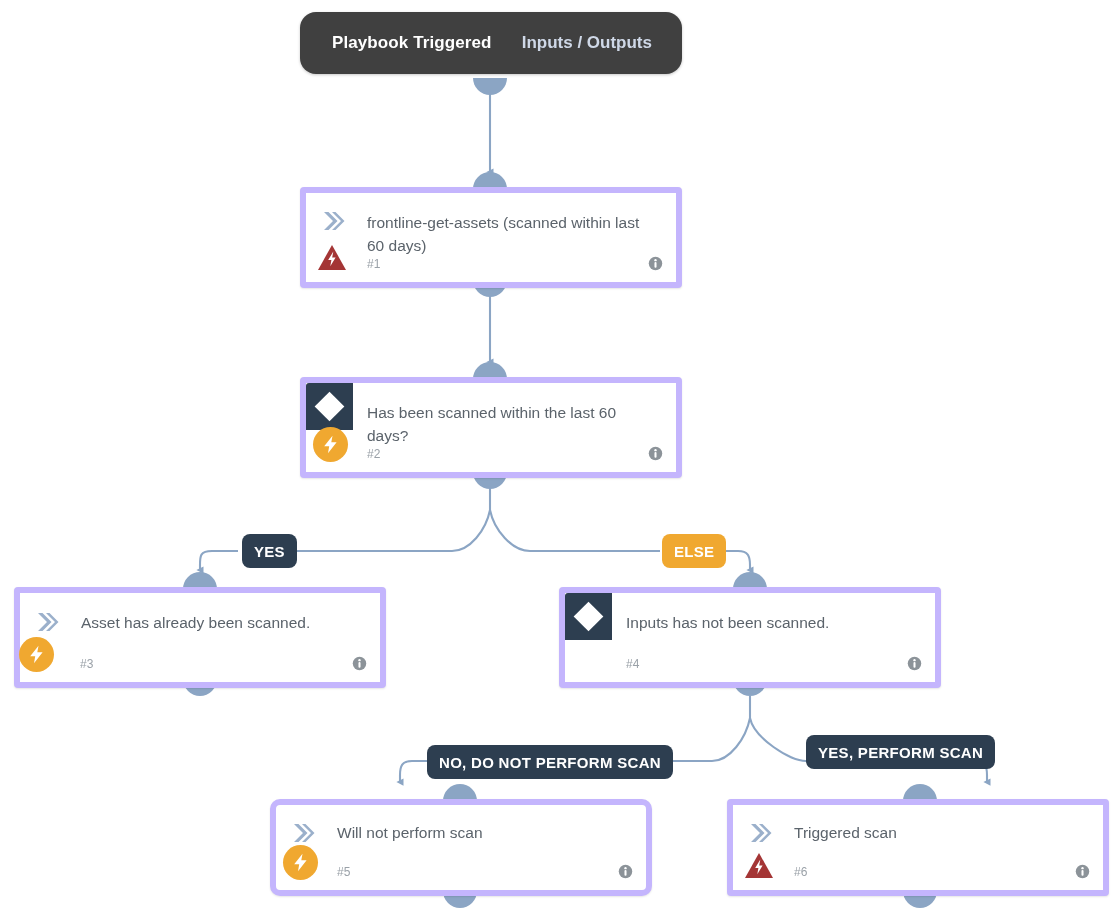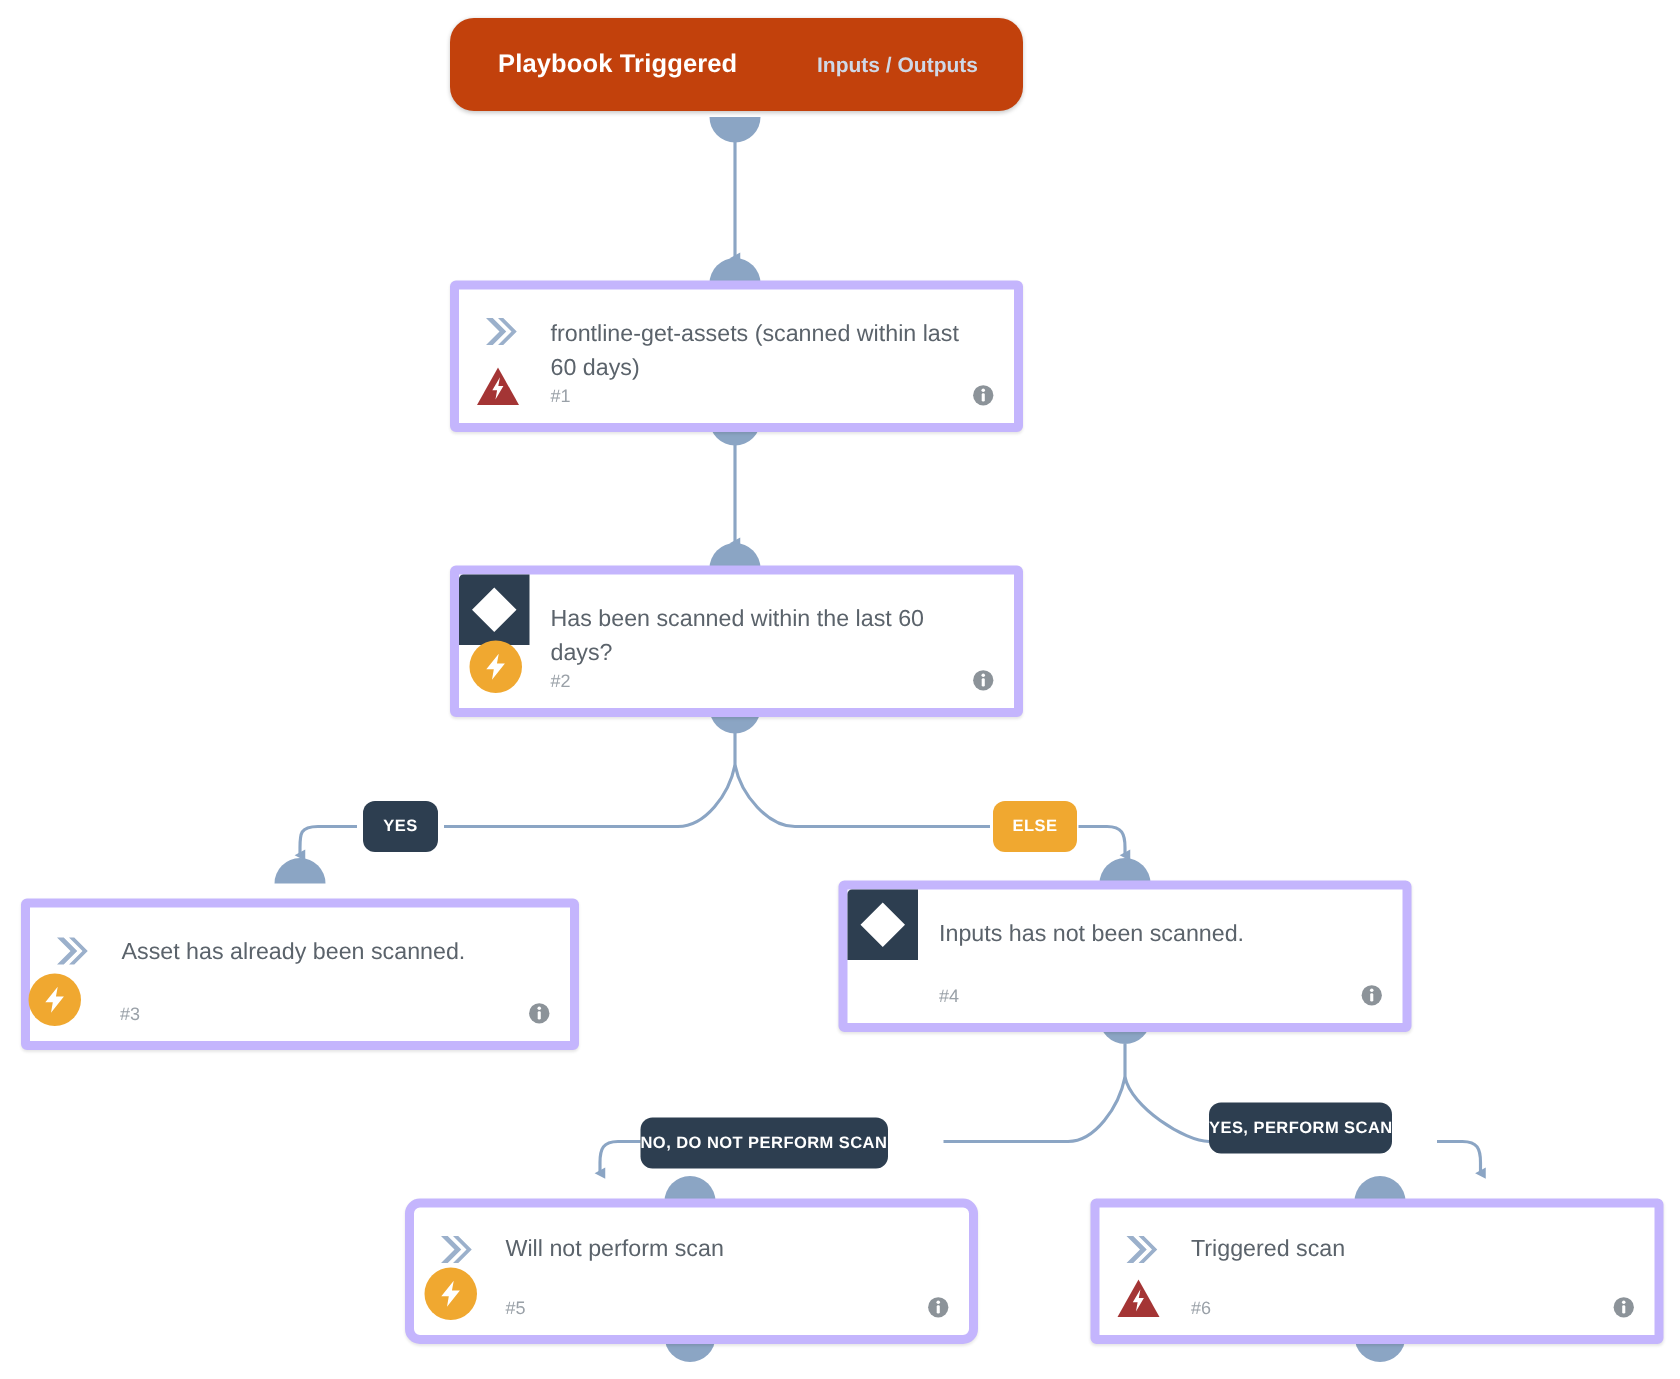--- a/index.html
+++ b/index.html
@@ -22,35 +22,35 @@
     width: 1120px; height: 919px;
     pointer-events: none;
   }
 
   
   .trigger {
     position: absolute;
     display: flex;
     align-items: center;
     justify-content: space-between;
-    background: #c2410c;
+    background: #404040;
     border-radius: 16px;
     box-shadow: 0 1px 3px rgba(0,0,0,0.22);
     padding: 0 30px 0 32px;
   }
   .trigger-title {
     color: #ffffff;
     font-size: 17px;
     font-weight: 600;
     letter-spacing: .1px;
     white-space: nowrap;
   }
   .trigger-io {
     color: #cfd8e7;
-    font-size: 14px;
+    font-size: 17px;
     font-weight: 600;
     white-space: nowrap;
     margin-left: 16px;
   }
 
   
   .card {
     position: absolute;
     background: #ffffff;
     border: 6px solid #c4b5fd;
@@ -123,25 +123,25 @@
   }
 
   
   .branch-label {
     position: absolute;
     display: flex;
     align-items: center;
     justify-content: center;
     border-radius: 8px;
     color: #ffffff;
-    font-size: 11px;
+    font-size: 15px;
     font-weight: 700;
     letter-spacing: .3px;
     white-space: nowrap;
-    padding: 0 0;
+    padding: 0 12px;
     height: 34px;
   }
   .branch-dark { background: #2d3e50; }
   .branch-orange { background: #F0A830; text-align: center; }
 
   
   .port {
     position: absolute;
     width: 34px; height: 17px;
     background: #8ba5c4;
@@ -238,21 +238,21 @@
       <circle cx="8" cy="8" r="7.2" fill="#8c9399"></circle>
       <circle cx="8" cy="4.4" r="1.25" fill="#ffffff"></circle>
       <rect x="6.9" y="6.5" width="2.2" height="6" rx="1" fill="#ffffff"></rect>
     </svg>
   </div>
 
   <div class="branch-label branch-dark" style="left:242px; top:534px; min-width:50px;">YES</div>
 
   <div class="branch-label branch-orange" style="left:662px; top:534px; min-width:56px;">ELSE</div>
 
-  <div class="card" style="left:14px; top:587px; width:372px; height:101px;margin-top:12px;">
+  <div class="card" style="left:14px; top:587px; width:372px; height:101px;">
     <svg class="chev-icon" style="left:16px; top:18px;" viewBox="0 0 24 22">
       <path d="M2,2 L11,11 L2,20 L6.5,20 L15.5,11 L6.5,2 Z" fill="#9bb0cb"></path>
       <path d="M10,2 L19,11 L10,20 L13.5,20 L22.5,11 L13.5,2 Z" fill="#9bb0cb"></path>
     </svg>
     <div class="card-title">Asset has already been scanned.</div>
     <div class="bolt-badge" style="left:-1px; bottom:10px;">
       <svg width="17" height="19" viewBox="0 0 17 19">
         <path d="M10.5,0.8 L2.2,11.2 L7.2,11.2 L6,18.2 L14.6,7.3 L9.3,7.3 Z" fill="#ffffff"></path>
       </svg>
     </div>

